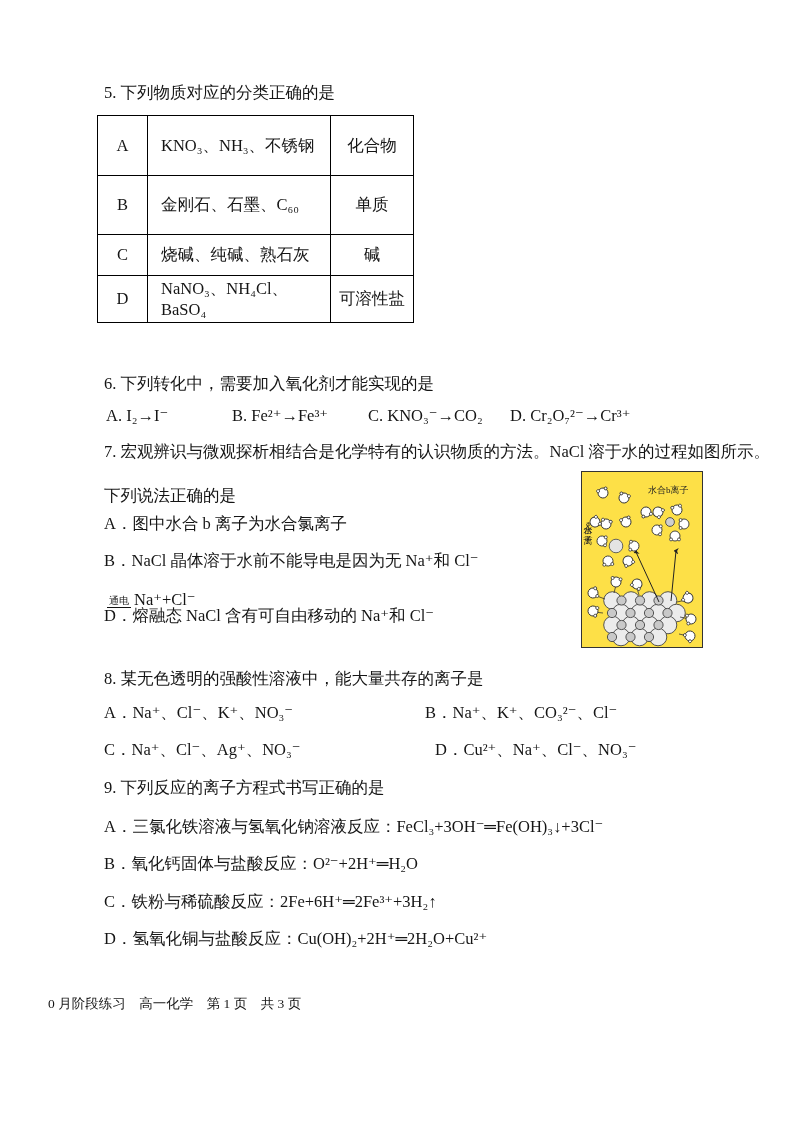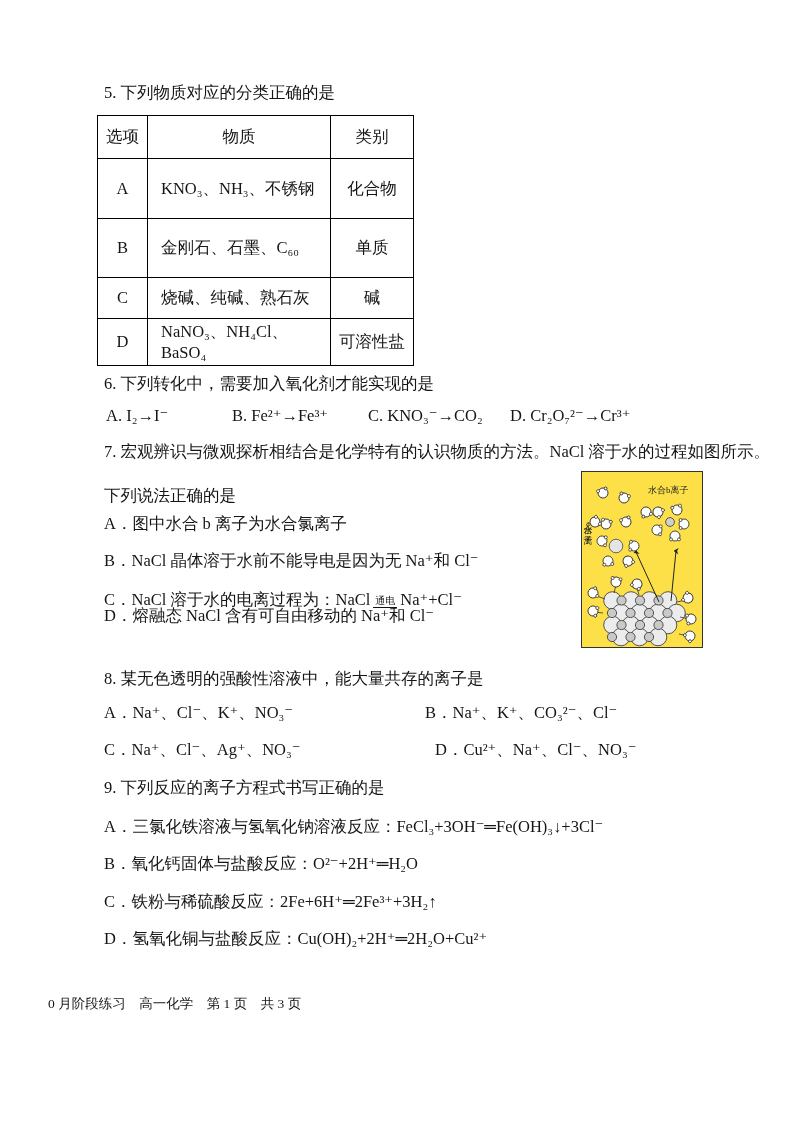--- a/index.html
+++ b/index.html
@@ -28,25 +28,20 @@
 
 <div class="tx" style="left:104px;top:81px">5. 下列物质对应的分类正确的是</div>
 
 <table class="t5">
   <colgroup>
       <col style="width:50px">
       <col style="width:183px">
       <col style="width:83px">
     </colgroup>
   <tbody>
-      <tr style="height:43px">
-    <td>选项</td>
-    <td>物质</td>
-    <td>类别</td>
-  </tr>
   <tr style="height:60px">
     <td>A</td>
     <td class="subcell">KNO₃、NH₃、不锈钢</td>
     <td>化合物</td>
   </tr>
   <tr style="height:59px">
     <td>B</td>
     <td class="subcell">金刚石、石墨、C₆₀</td>
     <td>单质</td>
   </tr>
@@ -67,21 +62,21 @@
 <div class="tx" style="left:106px;top:404px">A. I₂→I⁻</div>
 <div class="tx" style="left:232px;top:404px">B. Fe²⁺→Fe³⁺</div>
 <div class="tx" style="left:368px;top:404px">C. KNO₃⁻→CO₂</div>
 <div class="tx" style="left:510px;top:404px">D. Cr₂O₇²⁻→Cr³⁺</div>
 
 <div class="tx" style="left:104px;top:440px">7. 宏观辨识与微观探析相结合是化学特有的认识物质的方法。NaCl 溶于水的过程如图所示。</div>
 <div class="tx" style="left:104px;top:484px">下列说法正确的是</div>
 <div class="tx" style="left:104px;top:512px">A．图中水合 b 离子为水合氯离子</div>
 <div class="tx" style="left:104px;top:549px">B．NaCl 晶体溶于水前不能导电是因为无 Na⁺和 Cl⁻</div>
 <div class="tx" style="left:104px;top:588px">
-  <span>C．NaCl 溶于水的电离过程为：NaCl</span><span class="cond"><span class="cond-t">通电</span></span><span>Na⁺+Cl⁻</span>
+  <span class="cond"><span class="cond-t">通电</span></span><span>Na⁺+Cl⁻</span>
 </div>
 <div class="tx" style="left:104px;top:604px">D．熔融态 NaCl 含有可自由移动的 Na⁺和 Cl⁻</div>
 
 <div class="diagram">
   <svg width="120" height="175" viewBox="0 0 120 175">
     <defs>
       <g id="wm">
         <circle r="5" fill="#fff" stroke="#333" stroke-width="0.9"></circle>
         <circle cx="-4" cy="-3.4" r="1.5" fill="#fff" stroke="#333" stroke-width="0.8"></circle>
         <circle cx="4" cy="-3.4" r="1.5" fill="#fff" stroke="#333" stroke-width="0.8"></circle>

